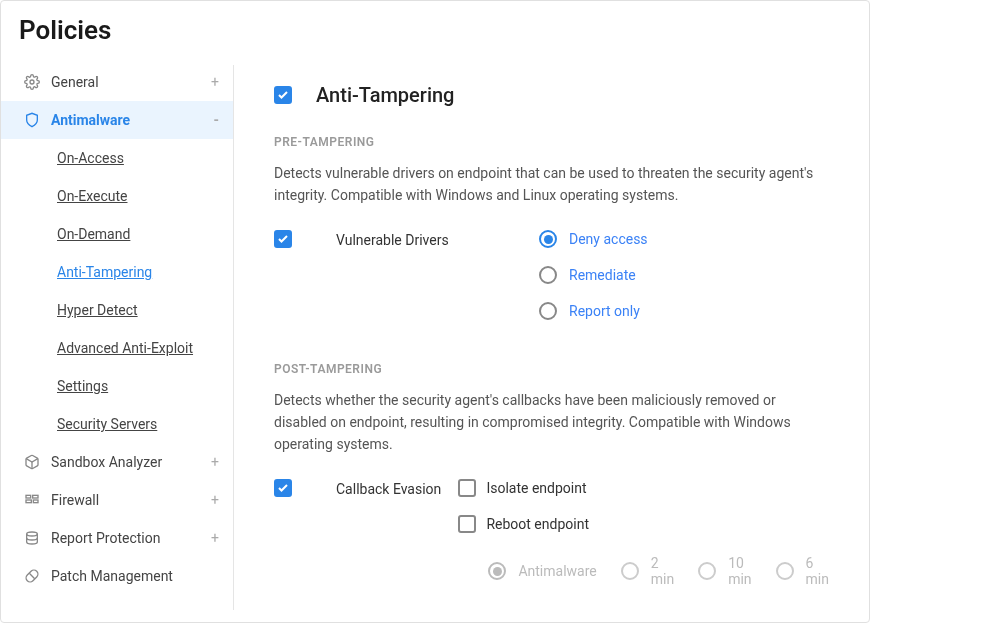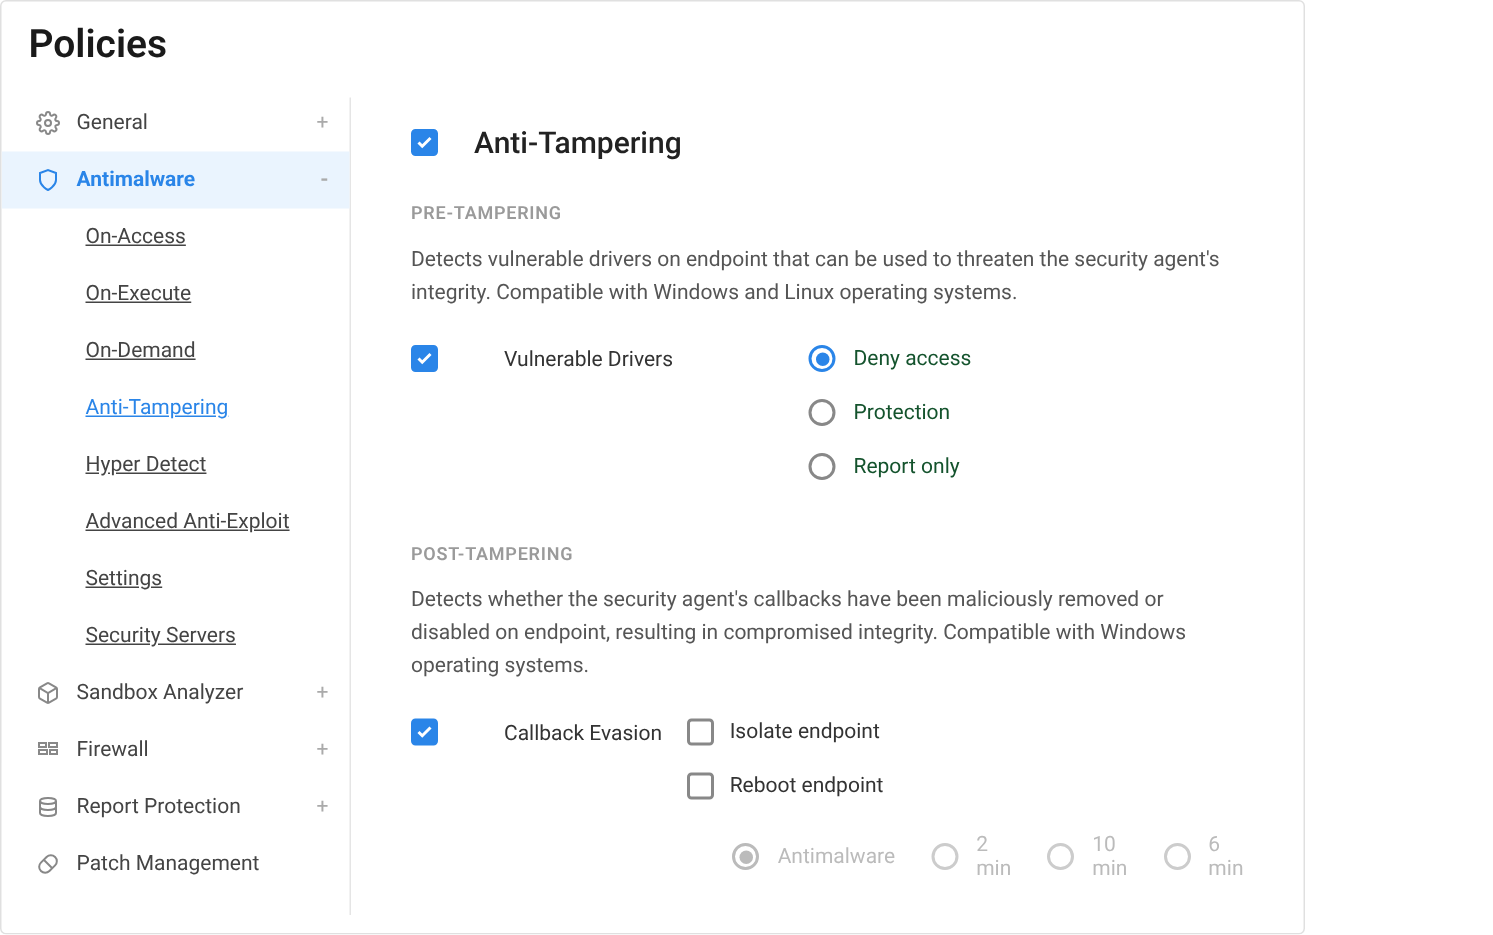--- a/index.html
+++ b/index.html
@@ -28,21 +28,21 @@
 .section-label { font-size: 12px; font-weight: 600; color: #9a9a9a; letter-spacing: 0.5px; margin-bottom: 14px; text-transform: uppercase; }
 .section-desc { font-size: 14px; color: #555; line-height: 1.55; margin-bottom: 24px; max-width: 640px; }
 .option-row { display: flex; align-items: flex-start; }
 .option-left { display: flex; align-items: flex-end; width: 265px; gap: 32px; }
 .option-label { margin-left: 12px; color: #333; }
 .option-right { display: flex; flex-direction: column; gap: 18px; }
 .radio-item { display: flex; align-items: center; cursor: pointer; }
 .radio { width: 18px; height: 18px; border: 2px solid #888; border-radius: 50%; display: inline-flex; align-items: center; justify-content: center; flex-shrink: 0; }
 .radio.checked { border-color: #2a85e8; }
 .radio.checked::after { content: ""; width: 9px; height: 9px; background: #2a85e8; border-radius: 50%; }
-.radio-label { margin-left: 12px; color: #14532d; }
+.radio-label { margin-left: 12px; color: #3b82f6; }
 .check-item { display: flex; align-items: center; cursor: pointer; }
 .check-label { margin-left: 10px; color: #333; }
 .section-gap { height: 42px; }
 .reboot-options { display: flex; gap: 24px; margin-left: 30px; margin-top: 4px; }
 .reboot-options .radio-item { cursor: default; }
 .reboot-options .radio { border-color: #ccc; }
 .reboot-options .radio.checked { border-color: #bbb; }
 .reboot-options .radio.checked::after { background: #bbb; }
 .reboot-options .radio-label { color: #bbb; }
 svg.ico { width: 16px; height: 16px; }
@@ -161,21 +161,21 @@
           </span>
           <span class="option-label">Vulnerable Drivers</span>
         </div>
         <div class="option-right">
           <div class="radio-item">
             <span class="radio checked"></span>
             <span class="radio-label">Deny access</span>
           </div>
           <div class="radio-item">
             <span class="radio"></span>
-            <span class="radio-label">Protection</span>
+            <span class="radio-label">Remediate</span>
           </div>
           <div class="radio-item">
             <span class="radio"></span>
             <span class="radio-label">Report only</span>
           </div>
         </div>
       </div>
 
       <div class="section-gap"></div>
 

